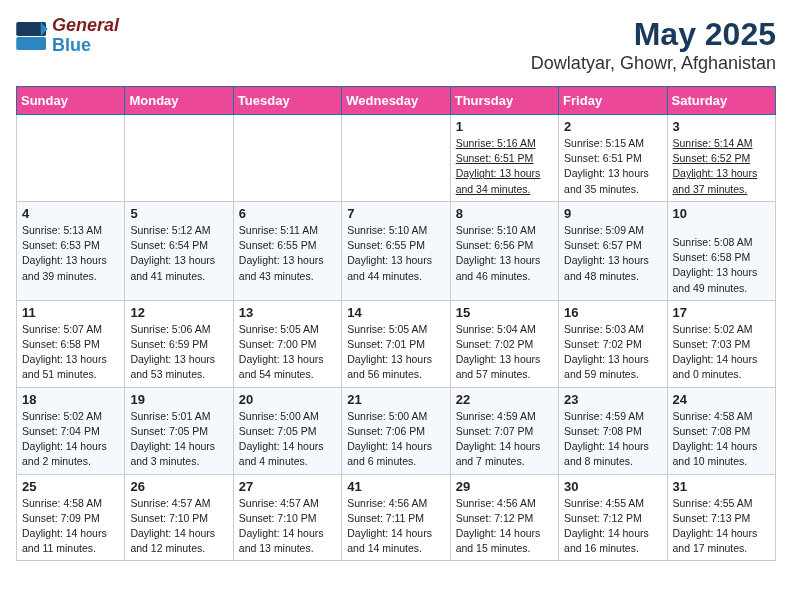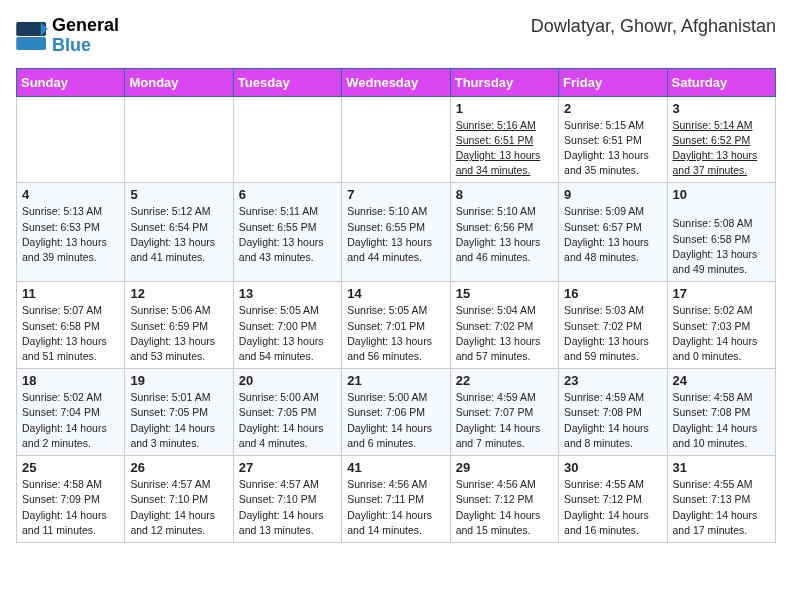--- a/index.html
+++ b/index.html
@@ -21,21 +21,22 @@
       align-items: center;
       gap: 4px;
     }
     .logo-text {
       font-size: 18px;
       font-weight: bold;
       color: #1a3a5c;
       line-height: 1.1;
     }
     .logo-text span {
-      color: #000000;
+      color: #7f1d1d;
+      font-style: italic;
     }
     .logo-icon {
       width: 32px;
       height: 28px;
     }
     .title-block {
       text-align: right;
     }
     .month-title {
       font-size: 32px;
@@ -45,21 +46,21 @@
     .location {
       font-size: 18px;
       color: #333;
     }
     .calendar {
       width: 100%;
       border-collapse: collapse;
       border: 1px solid #ccc;
     }
     .calendar th {
-      background-color: #d946ef;
+      background-color: #ec4899;
       color: #fff;
       font-size: 13px;
       font-weight: bold;
       padding: 6px 4px;
       text-align: left;
       border: 1px solid #2070a0;
     }
     .calendar td {
       vertical-align: top;
       border: 1px solid #ccc;
@@ -99,20 +100,21 @@
       <polygon points="28,0 36,8 28,16" fill="#2e86c1"></polygon>
     </svg>
     <div>
       <div class="logo-text">
         <span>General</span>
       </div>
       <div class="logo-text" style="color:#2e86c1;">Blue</div>
     </div>
   </div>
   <div class="title-block">
+    <div class="month-title">May 2025</div>
     <div class="location">Dowlatyar, Ghowr, Afghanistan</div>
   </div>
 </div>
 
 <table class="calendar">
   <thead>
     <tr>
     <th>Sunday</th>
         <th>Monday</th>
         <th>Tuesday</th>

